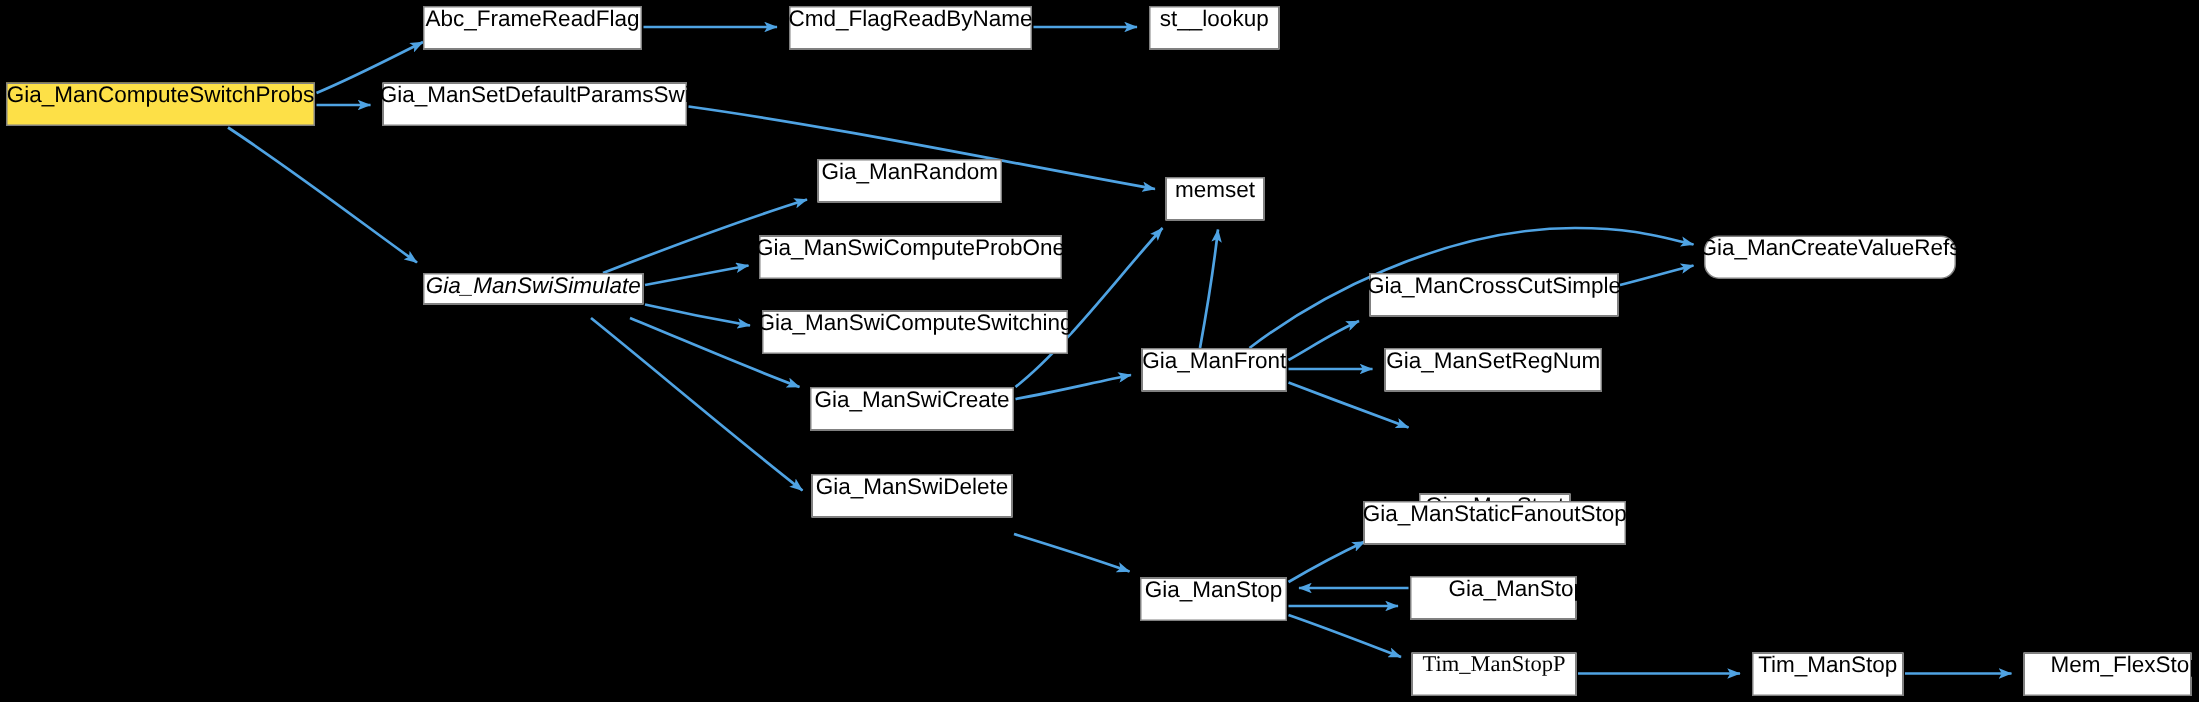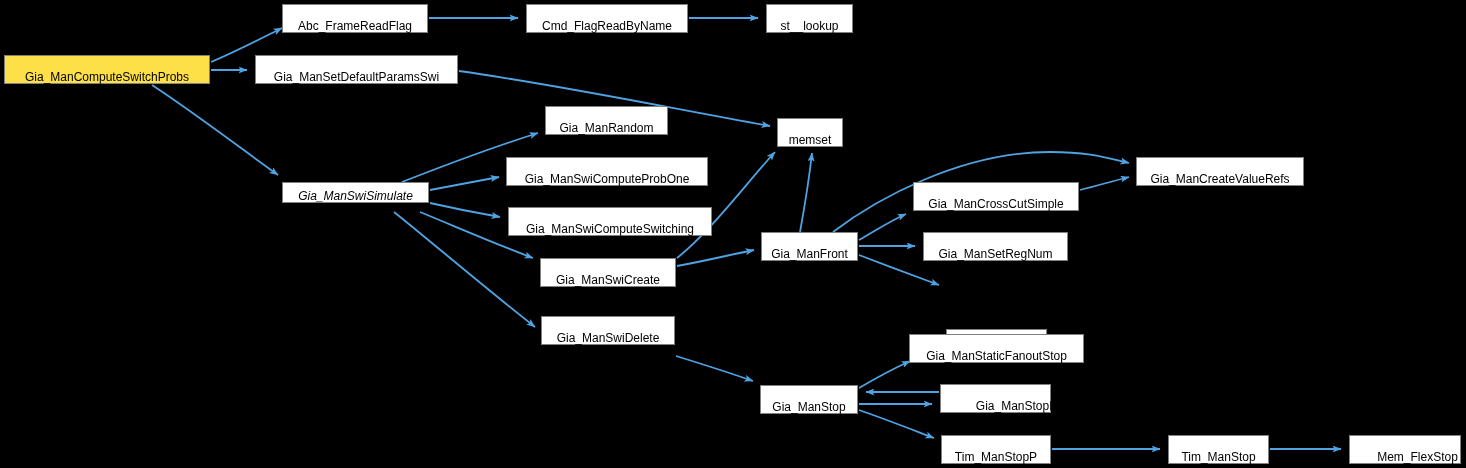--- a/index.html
+++ b/index.html
@@ -22,24 +22,24 @@
     width: 1466px;
     height: 468px;
     pointer-events: none;
   }
   .node {
     position: absolute;
     box-sizing: border-box;
     border: 1px solid #808080;
     background: #ffffff;
     color: #000000;
-    font-size: 12px;
+    font-size: 15px;
     line-height: 1;
     display: flex;
-    align-items: flex-end;
+    align-items: flex-start;
     justify-content: center;
     white-space: nowrap;
     letter-spacing: 0px;
     z-index: 2;
   }
   .node.root {
     background: #fde047;
   }
   .node-label {
     display: block;
@@ -100,21 +100,21 @@
     </div>
     <div class="node" style="left: 545px; top: 106px; width: 123px; height: 29px;">
       <span class="node-label">Gia_ManRandom</span>
     </div>
     <div class="node" style="left: 777px; top: 118px; width: 66px; height: 29px;">
       <span class="node-label">memset</span>
     </div>
     <div class="node" style="left: 506px; top: 157px; width: 202px; height: 29px;">
       <span class="node-label">Gia_ManSwiComputeProbOne</span>
     </div>
-    <div class="node" style="left: 1136px; top: 157px; width: 168px; height: 29px;">
+    <div class="node" style="left: 1136px; top: 157px; width: 168px; height: 29px; border-radius: 10px;">
       <span class="node-label">Gia_ManCreateValueRefs</span>
     </div>
     <div class="node" style="left: 913px; top: 182px; width: 166px; height: 29px;">
       <span class="node-label">Gia_ManCrossCutSimple</span>
     </div>
     <div class="node" style="left: 282px; top: 182px; width: 147px; height: 21px; font-style: italic;">
       <span class="node-label">Gia_ManSwiSimulate</span>
     </div>
     <div class="node" style="left: 508px; top: 207px; width: 204px; height: 29px;">
       <span class="node-label">Gia_ManSwiComputeSwitching</span>
@@ -136,21 +136,21 @@
     </div>
     <div class="node" style="left: 909px; top: 334px; width: 175px; height: 29px;">
       <span class="node-label">Gia_ManStaticFanoutStop</span>
     </div>
     <div class="node" style="left: 760px; top: 385px; width: 98px; height: 29px;">
       <span class="node-label">Gia_ManStop</span>
     </div>
     <div class="node" style="left: 940px; top: 384px; width: 111px; height: 29px; padding-left: 42px;">
       <span class="node-label">Gia_ManStopP</span>
     </div>
-    <div class="node" style="left: 941px; top: 435px; width: 110px; height: 29px;">
+    <div class="node" style="left: 941px; top: 435px; width: 110px; height: 29px; font-family: Liberation Serif, serif;">
       <span class="node-label">Tim_ManStopP</span>
     </div>
     <div class="node" style="left: 1168px; top: 435px; width: 101px; height: 29px;">
       <span class="node-label">Tim_ManStop</span>
     </div>
     <div class="node" style="left: 1349px; top: 435px; width: 112px; height: 29px; padding-left: 25px;">
       <span class="node-label">Mem_FlexStop</span>
     </div>
   </div>
 

